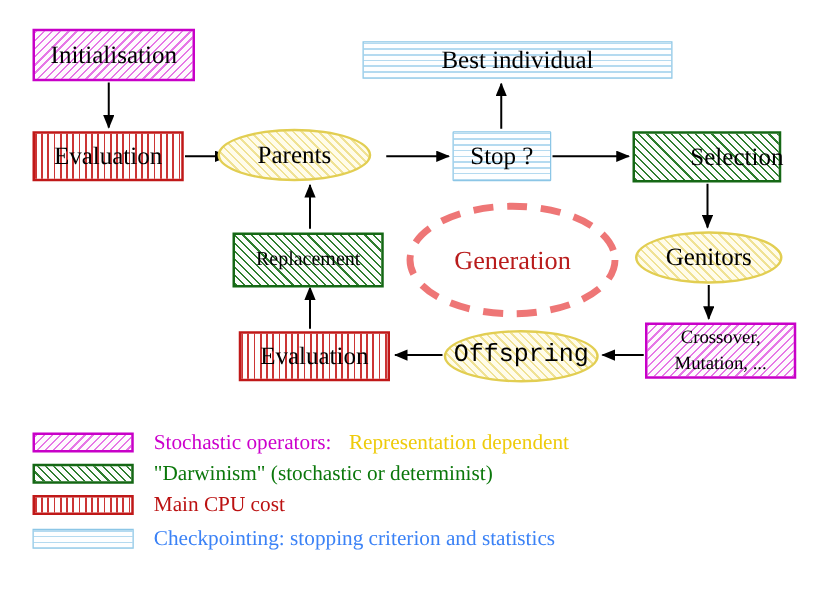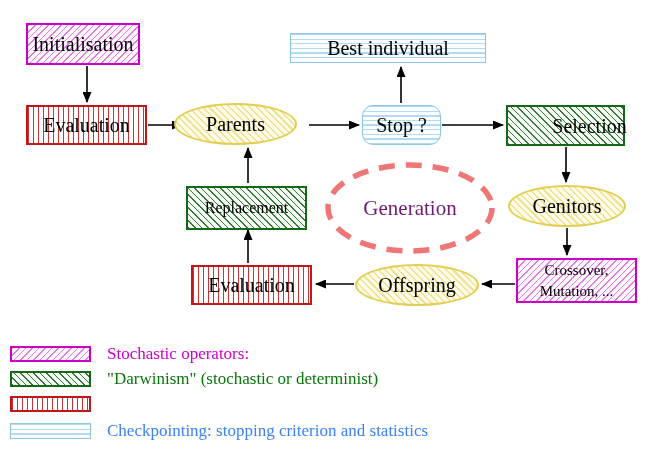--- a/index.html
+++ b/index.html
@@ -37,38 +37,38 @@
     background-color:#fdfeff;
     background-image:repeating-linear-gradient(180deg,#b4daf0 0 1.3px,rgba(255,255,255,0) 1.3px 4.6px);
   }
   .ellipse-yellow{
     border:2px solid #e2ce52;
     border-radius:50%;
     background-color:#fffcea;
     background-image:repeating-linear-gradient(45deg,#f0e294 0 1.5px,rgba(255,255,255,0) 1.5px 4.8px);
   }
   
-  #node-initialisation{left:26px;top:23px;width:114px;height:42px;}
+  #node-initialisation{left:26px;top:23px;width:130px;height:42px;}
   #node-evaluation-top{left:26px;top:105px;width:121px;height:40px;}
   #node-parents{left:174px;top:103px;width:123px;height:42px;}
-  #node-best-individual{left:290px;top:33px;width:196px;height:30px;}
-  #node-stop{left:362px;top:105px;width:79px;height:40px;border-radius:11px;}
+  #node-best-individual{left:290px;top:33px;width:248px;height:30px;}
+  #node-stop{left:362px;top:105px;width:79px;height:40px;border-radius:1px;}
   #node-selection{left:506px;top:105px;width:119px;height:41px;padding-left:48px;}
   #node-genitors{left:508px;top:185px;width:118px;height:42px;}
   #node-crossover{left:516px;top:258px;width:121px;height:45px;font-size:15px;line-height:1.35;}
-  #node-offspring{left:355px;top:264px;width:124px;height:42px;}
+  #node-offspring{left:355px;top:264px;width:124px;height:42px;font-family:Liberation Mono, monospace;}
   #node-evaluation-bottom{left:191px;top:265px;width:121px;height:40px;}
   #node-replacement{left:186px;top:186px;width:121px;height:44px;font-size:16px;}
   #generation-label{
     position:absolute;left:330px;top:196px;width:160px;z-index:2;
-    text-align:center;font-size:21px;color:#701a75;
+    text-align:center;font-size:21px;color:#b91c1c;
   }
   
   .legend-row{
-    position:absolute;left:10px;height:18px;z-index:2;
+    position:absolute;left:26px;height:18px;z-index:2;
     display:flex;align-items:center;white-space:nowrap;justify-content:space-between;
   }
   .legend-swatch{width:81px;height:16px;box-sizing:border-box;flex:0 0 auto;}
   .legend-text{margin-left:16px;font-size:17px;}
   #legend-row-1{top:345px;}
   #legend-row-2{top:370px;}
   #legend-row-3{top:395px;}
   #legend-row-4{top:422px;}
   .t-magenta{color:#cc00cc;}
   .t-gold{color:#eecb0a;margin-left:14px;}
@@ -146,29 +146,31 @@
 
   <div class="node hatch-green" id="node-replacement">
     <span>Replacement</span>
   </div>
 
   <div id="generation-label">Generation</div>
 
   <div class="legend-row" id="legend-row-1">
     <div class="legend-swatch hatch-magenta"></div>
     <span class="legend-text t-magenta">Stochastic operators:</span>
+    <span class="legend-text t-gold">Representation dependent</span>
   </div>
 
   <div class="legend-row" id="legend-row-2">
     <div class="legend-swatch hatch-green"></div>
     <span class="legend-text t-green">"Darwinism" (stochastic or determinist)</span>
   </div>
 
   <div class="legend-row" id="legend-row-3">
     <div class="legend-swatch stripe-red"></div>
+    <span class="legend-text t-red">Main CPU cost</span>
   </div>
 
   <div class="legend-row" id="legend-row-4">
     <div class="legend-swatch stripe-cyan"></div>
     <span class="legend-text t-cyan">Checkpointing: stopping criterion and statistics</span>
   </div>
 
 </div>
 
 </body></html>

